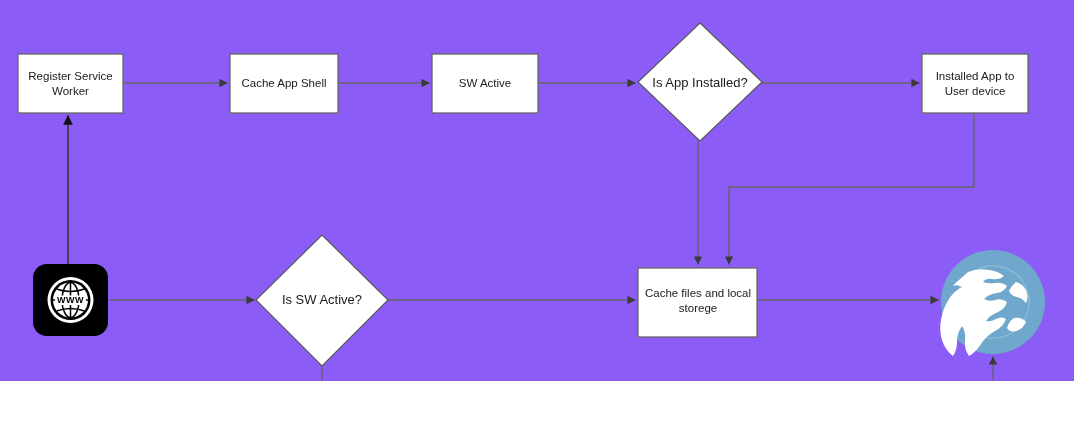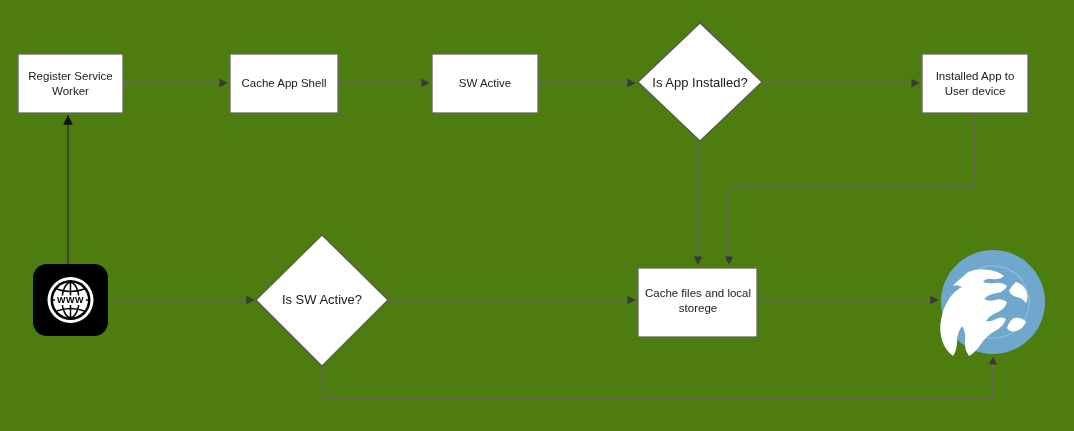--- a/index.html
+++ b/index.html
@@ -6,22 +6,22 @@
     margin: 0;
     padding: 0;
     background: #ffffff;
   }
   body {
     font-family: "Liberation Sans", sans-serif;
   }
   #canvas {
     position: relative;
     width: 1074px;
-    height: 431px;
-    background: #4d7c0f;
+    height: 381px;
+    background: #8b5cf6;
     overflow: hidden;
   }
   #flow-svg {
     position: absolute;
     left: 0;
     top: 0;
     width: 1074px;
     height: 431px;
   }
   .node-box {

